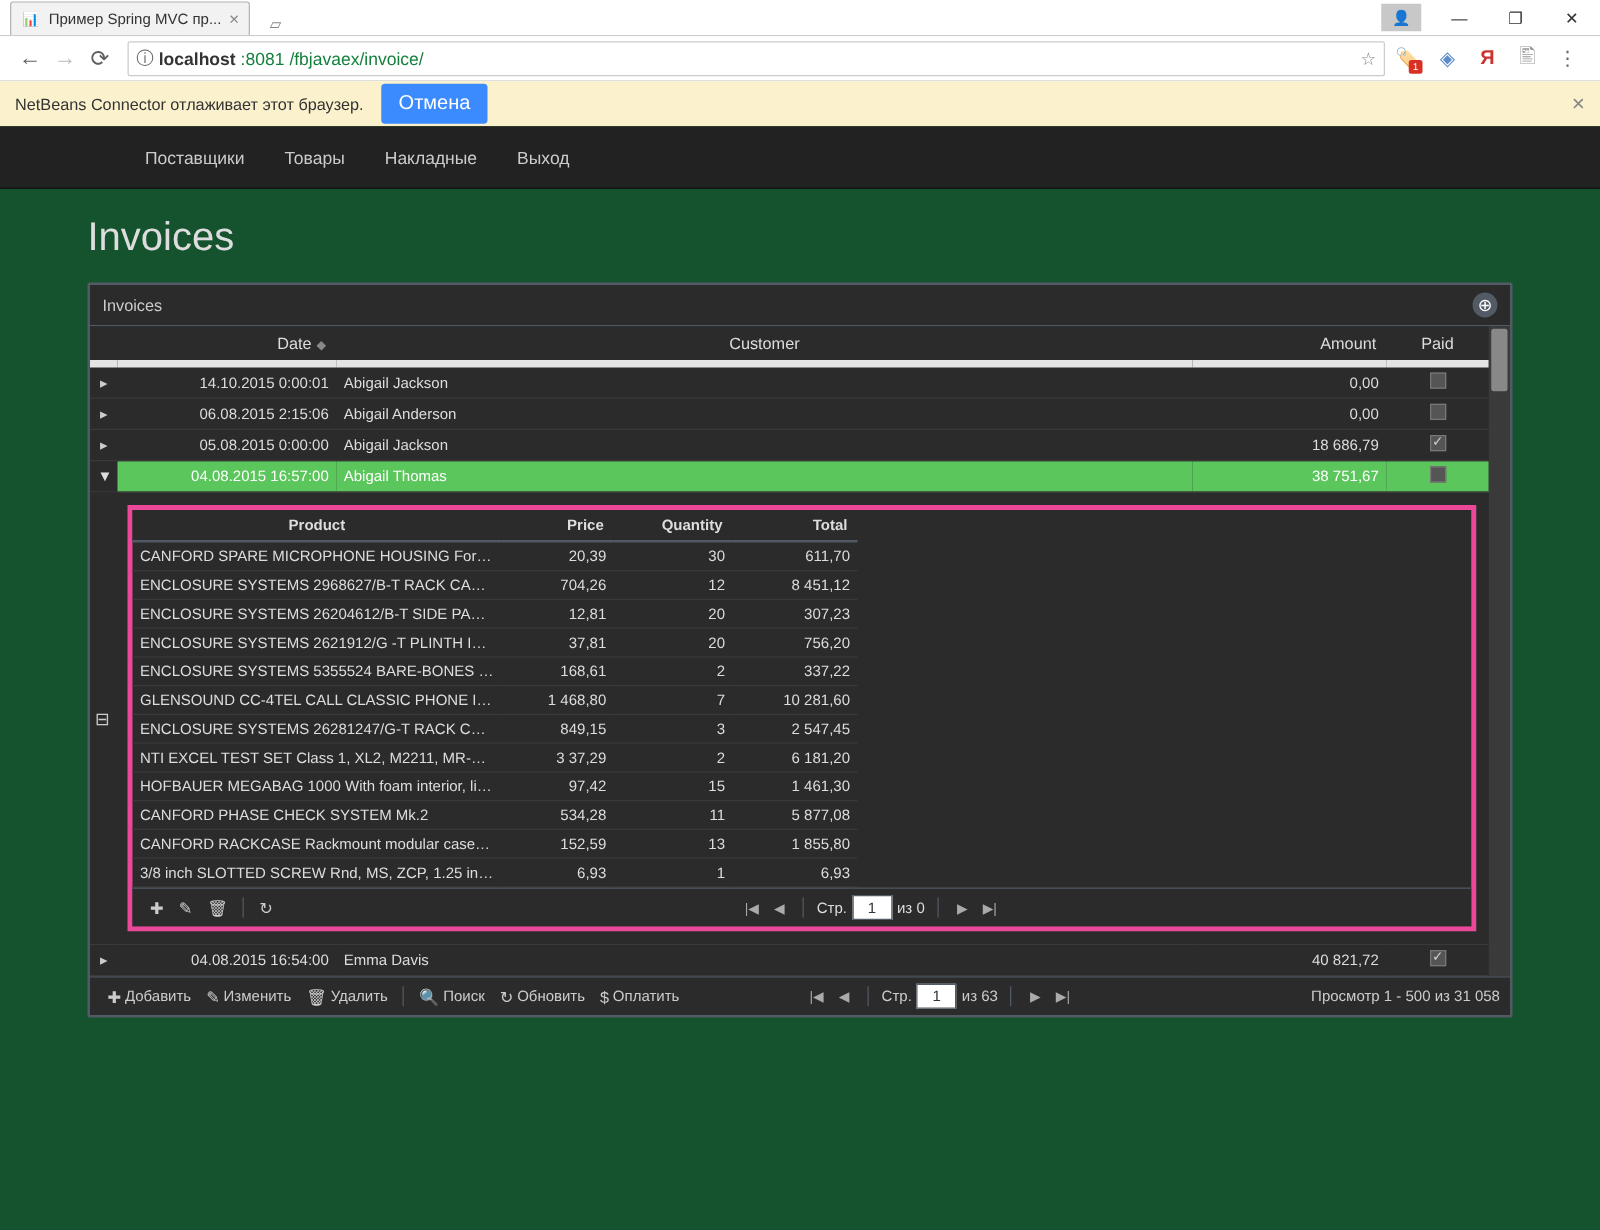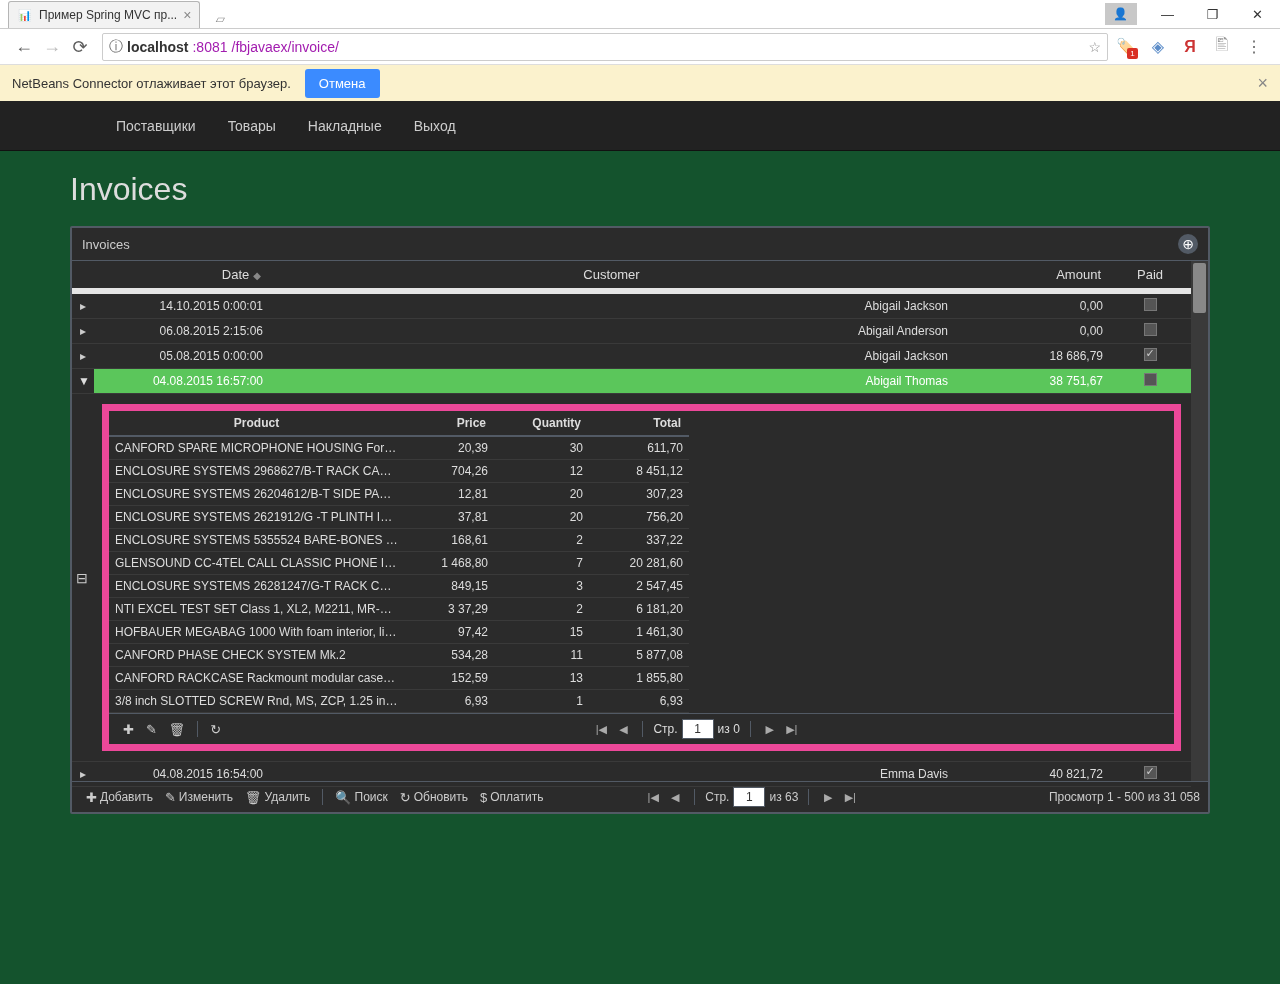--- a/index.html
+++ b/index.html
@@ -16,29 +16,29 @@
 .window-controls { position: absolute; top: 0; right: 0; display: flex; }
 .win-btn { width: 45px; height: 29px; display: flex; align-items: center; justify-content: center; font-size: 13px; color: #333; }
 .win-user { width: 32px; height: 22px; background: #c8c8c8; margin-right: 8px; margin-top: 3px; display: flex; align-items: center; justify-content: center; color: #fff; }
 
 .addr-bar { height: 36px; background: #fff; display: flex; align-items: center; padding: 0 10px; border-bottom: 1px solid #ddd; }
 .nav-btn { width: 28px; height: 28px; display: flex; align-items: center; justify-content: center; color: #5f5f5f; font-size: 18px; cursor: pointer; }
 .nav-btn.disabled { color: #bbb; }
 .url-input-wrap { flex: 1; margin: 0 8px; display: flex; align-items: center; }
 .url-prefix { border: 1px solid #ccc; border-radius: 2px; padding: 4px 6px; display: flex; align-items: center; gap: 4px; font-size: 14px; color: #666; background: #fff; flex: 1; }
 .url-host { color: #333; font-weight: bold; }
-.url-path { color: #a21caf; }
+.url-path { color: #15803d; }
 .addr-icons { display: flex; gap: 12px; align-items: center; margin-right: 6px; }
 .addr-icon { width: 20px; height: 20px; display: flex; align-items: center; justify-content: center; color: #666; font-size: 16px; }
 .red-badge { position: relative; }
 .red-badge::after { content: '1'; position: absolute; bottom: -2px; right: -2px; background: #d93025; color: #fff; font-size: 8px; width: 11px; height: 11px; border-radius: 2px; display: flex; align-items: center; justify-content: center; }
 
 
 .nb-bar { background: #fbf2cd; height: 36px; display: flex; align-items: center; padding: 0 12px; font-size: 13px; color: #333; }
-.nb-btn { background: #3b8bff; color: #fff; border: none; padding: 7px 14px; border-radius: 3px; font-size: 13px; margin-left: 14px; cursor: pointer; }
+.nb-btn { background: #3b8bff; color: #fff; border: none; padding: 7px 14px; border-radius: 3px; font-size: 16px; margin-left: 14px; cursor: pointer; }
 .nb-close { margin-left: auto; color: #888; font-size: 18px; cursor: pointer; }
 
 
 .app { background: #14532d; color: #ddd; min-height: 883px; }
 .navbar { background: #222; height: 50px; display: flex; align-items: center; padding: 0 40px; border-bottom: 1px solid #111; }
 .navbar .spacer { width: 60px; }
 .nav-item { padding: 0 16px; height: 50px; display: flex; align-items: center; color: #ccc; font-size: 14px; cursor: pointer; }
 
 .container { padding: 20px 70px; }
 h1.page-title { font-size: 32px; font-weight: 300; color: #ddd; margin-bottom: 18px; }
@@ -56,33 +56,33 @@
 .jq-grid th { background: #2b2b2b; color: #ddd; font-weight: normal; font-size: 13px; padding: 6px 8px; border-bottom: 6px solid #e5e5e5; text-align: center; }
 .jq-grid th.col-date { width: 175px; text-align: right; }
 .jq-grid th.col-customer { text-align: center; }
 .jq-grid th.col-amount { width: 155px; text-align: right; }
 .jq-grid th.col-paid { width: 82px; text-align: center; }
 .sort-icon { color: #888; font-size: 10px; margin-left: 4px; }
 
 .jq-grid td { padding: 4px 6px; font-size: 12px; color: #ddd; border-bottom: 1px solid #3a3a3a; }
 .jq-grid tr.data-row .expand-cell { width: 22px; text-align: center; color: #ccc; cursor: pointer; }
 .jq-grid td.c-date { text-align: right; }
-.jq-grid td.c-customer { text-align: right; }
+.jq-grid td.c-customer { text-align: left; }
 .jq-grid td.c-amount { text-align: right; }
 .jq-grid td.c-paid { text-align: center; }
 .chk-disp { display: inline-block; width: 13px; height: 13px; border: 1px solid #777; background: #555; position: relative; }
 .chk-disp.checked::after { content: '✓'; position: absolute; top: -2px; left: 1px; font-size: 11px; color: #ccc; }
 
 .jq-grid tr.selected td { background: #5bc65b; color: #fff; }
 .jq-grid tr.selected .expand-cell { background: #2b2b2b; color: #ddd; }
 
 .subgrid-row td { padding: 0; }
 .subgrid-wrap { padding: 10px 10px 10px 30px; background: #2b2b2b; position: relative; }
 .subgrid-icon-left { position: absolute; left: 4px; top: 50%; transform: translateY(-50%); color: #ccc; font-size: 14px; }
-.subgrid-panel { border: 7px solid #ec4899; }
+.subgrid-panel { border: 4px solid #ec4899; }
 
 table.sub-grid { width: 580px; border-collapse: collapse; table-layout: fixed; }
 .sub-grid th { background: #2b2b2b; color: #ddd; font-size: 12px; font-weight: bold; padding: 5px 8px; border-bottom: 2px solid #525a65; }
 .sub-grid th.sc-product { width: 295px; text-align: center; }
 .sub-grid th.sc-price { width: 90px; text-align: right; }
 .sub-grid th.sc-qty { width: 95px; text-align: right; }
 .sub-grid th.sc-total { width: 100px; text-align: right; }
 .sub-grid td { padding: 4px 6px; font-size: 12px; color: #ddd; border-bottom: 1px solid #3a3a3a; }
 .sub-grid td.c-product { text-align: left; white-space: nowrap; overflow: hidden; text-overflow: ellipsis; }
 .sub-grid td.c-price, .sub-grid td.c-qty, .sub-grid td.c-total { text-align: right; }
@@ -247,21 +247,21 @@
                             <tr class="data-row">
                               <td class="c-product">ENCLOSURE SYSTEMS 5355524 BARE-BONES RACK 24U</td>
                               <td class="c-price">168,61</td>
                               <td class="c-qty">2</td>
                               <td class="c-total">337,22</td>
                             </tr>
                             <tr class="data-row">
                               <td class="c-product">GLENSOUND CC-4TEL CALL CLASSIC PHONE IN SYSTEM</td>
                               <td class="c-price">1 468,80</td>
                               <td class="c-qty">7</td>
-                              <td class="c-total">20 281,60</td>
+                              <td class="c-total">10 281,60</td>
                             </tr>
                             <tr class="data-row">
                               <td class="c-product">ENCLOSURE SYSTEMS 26281247/G-T RACK CABINET 47U</td>
                               <td class="c-price">849,15</td>
                               <td class="c-qty">3</td>
                               <td class="c-total">2 547,45</td>
                             </tr>
                             <tr class="data-row">
                               <td class="c-product">NTI EXCEL TEST SET Class 1, XL2, M2211, MR-Pro, access</td>
                               <td class="c-price">3 37,29</td>

